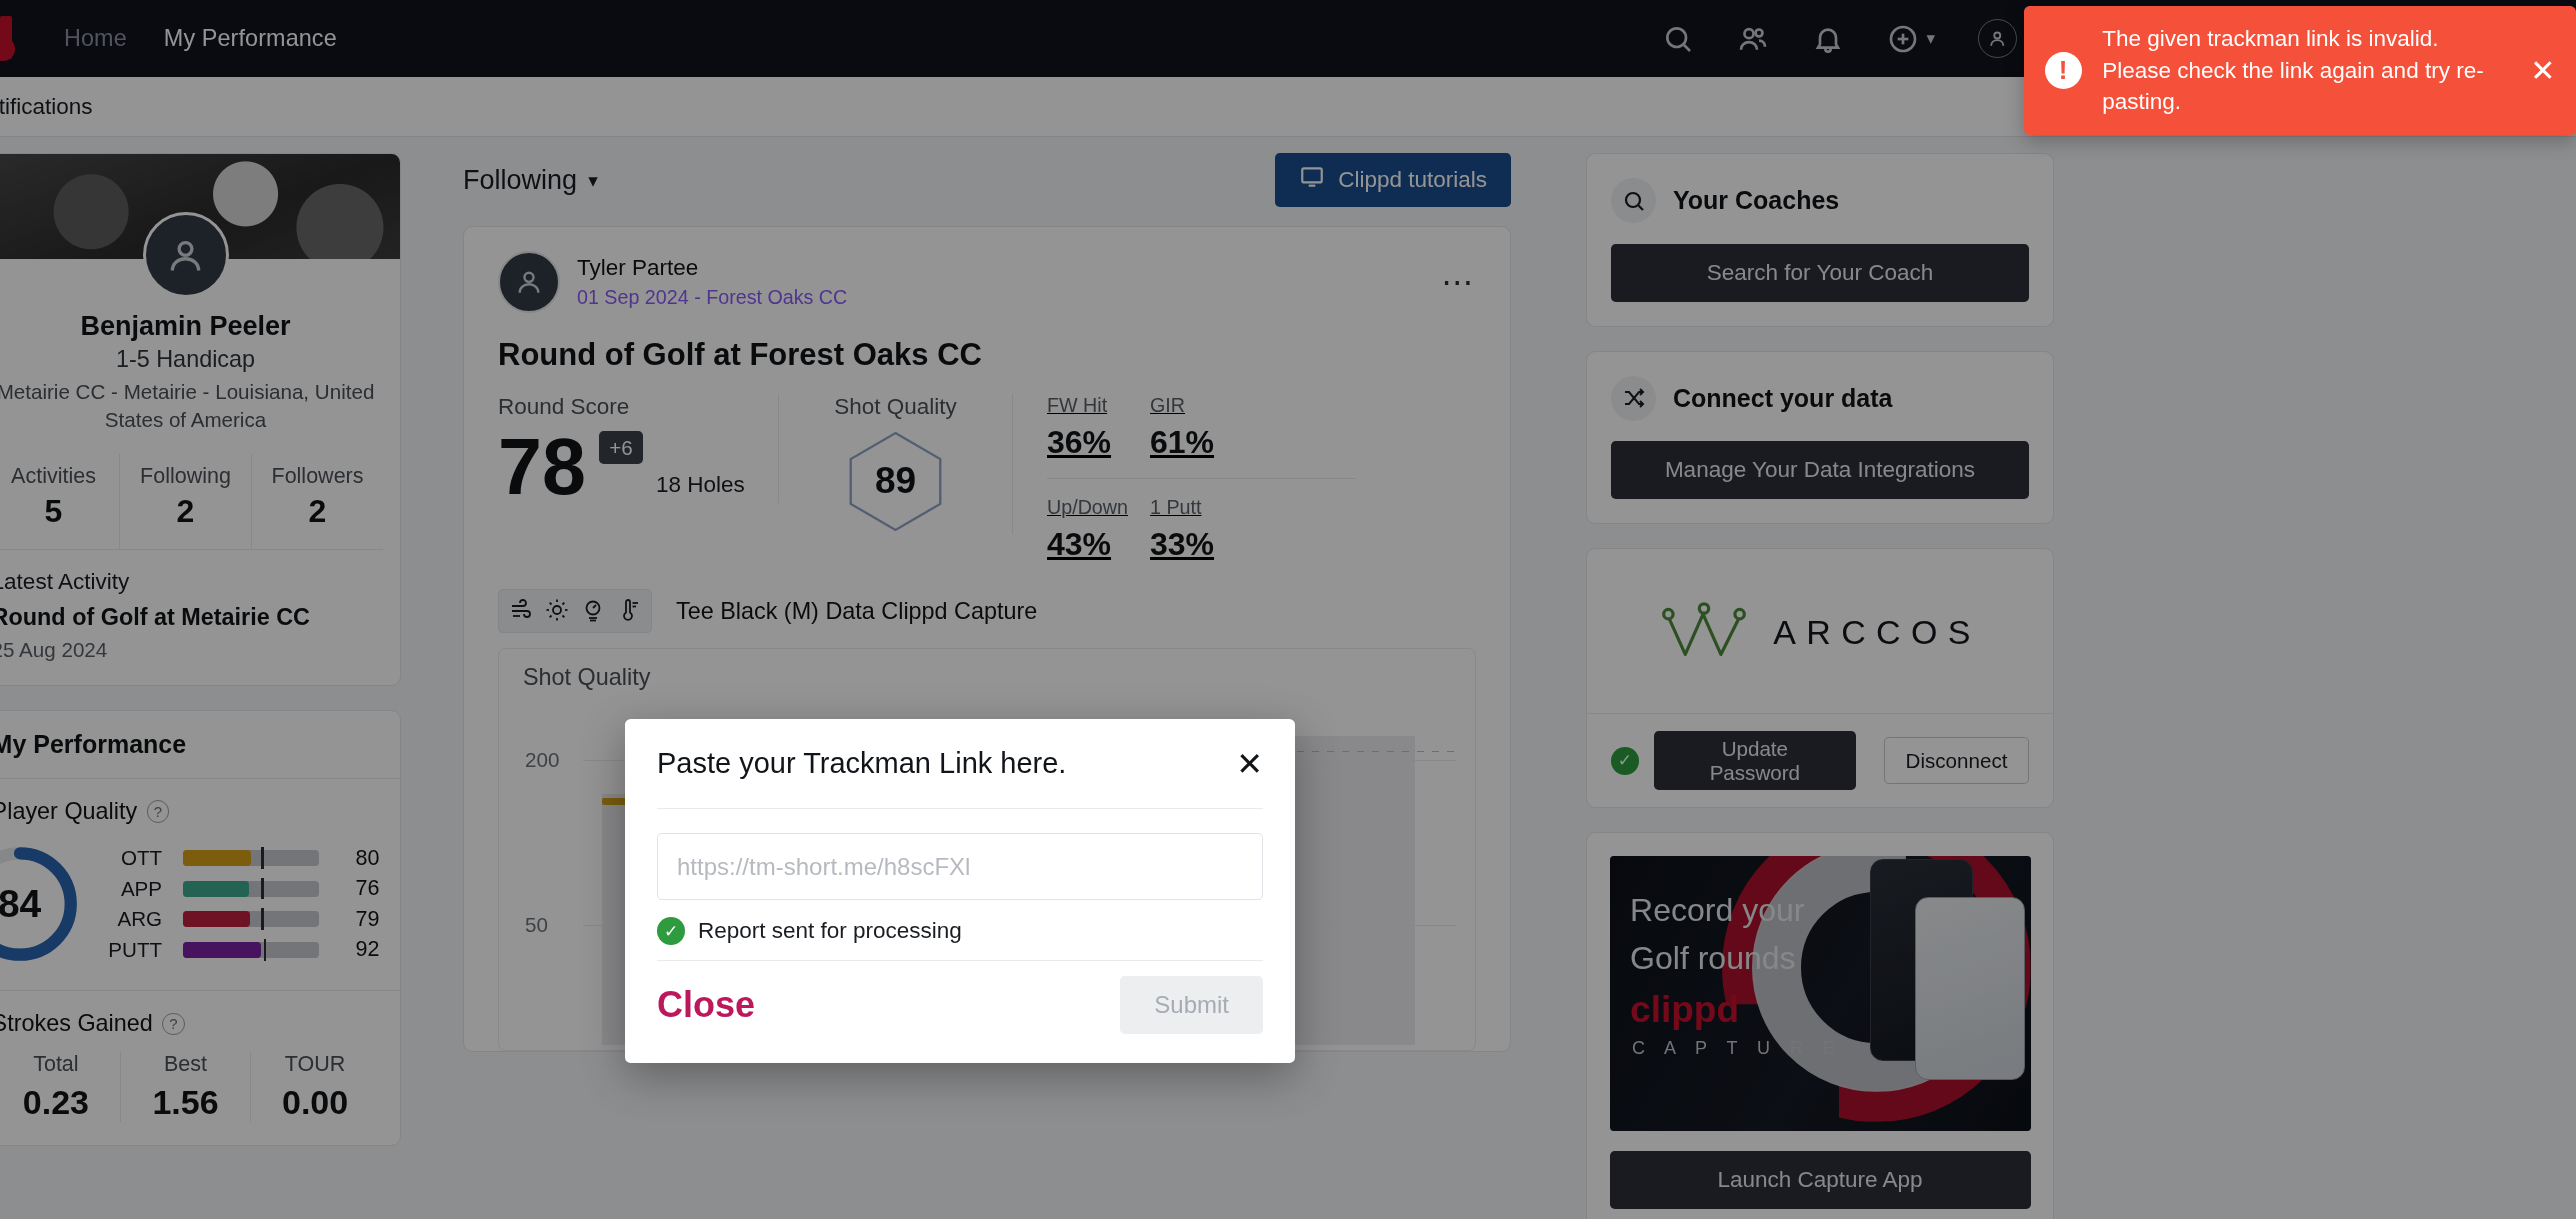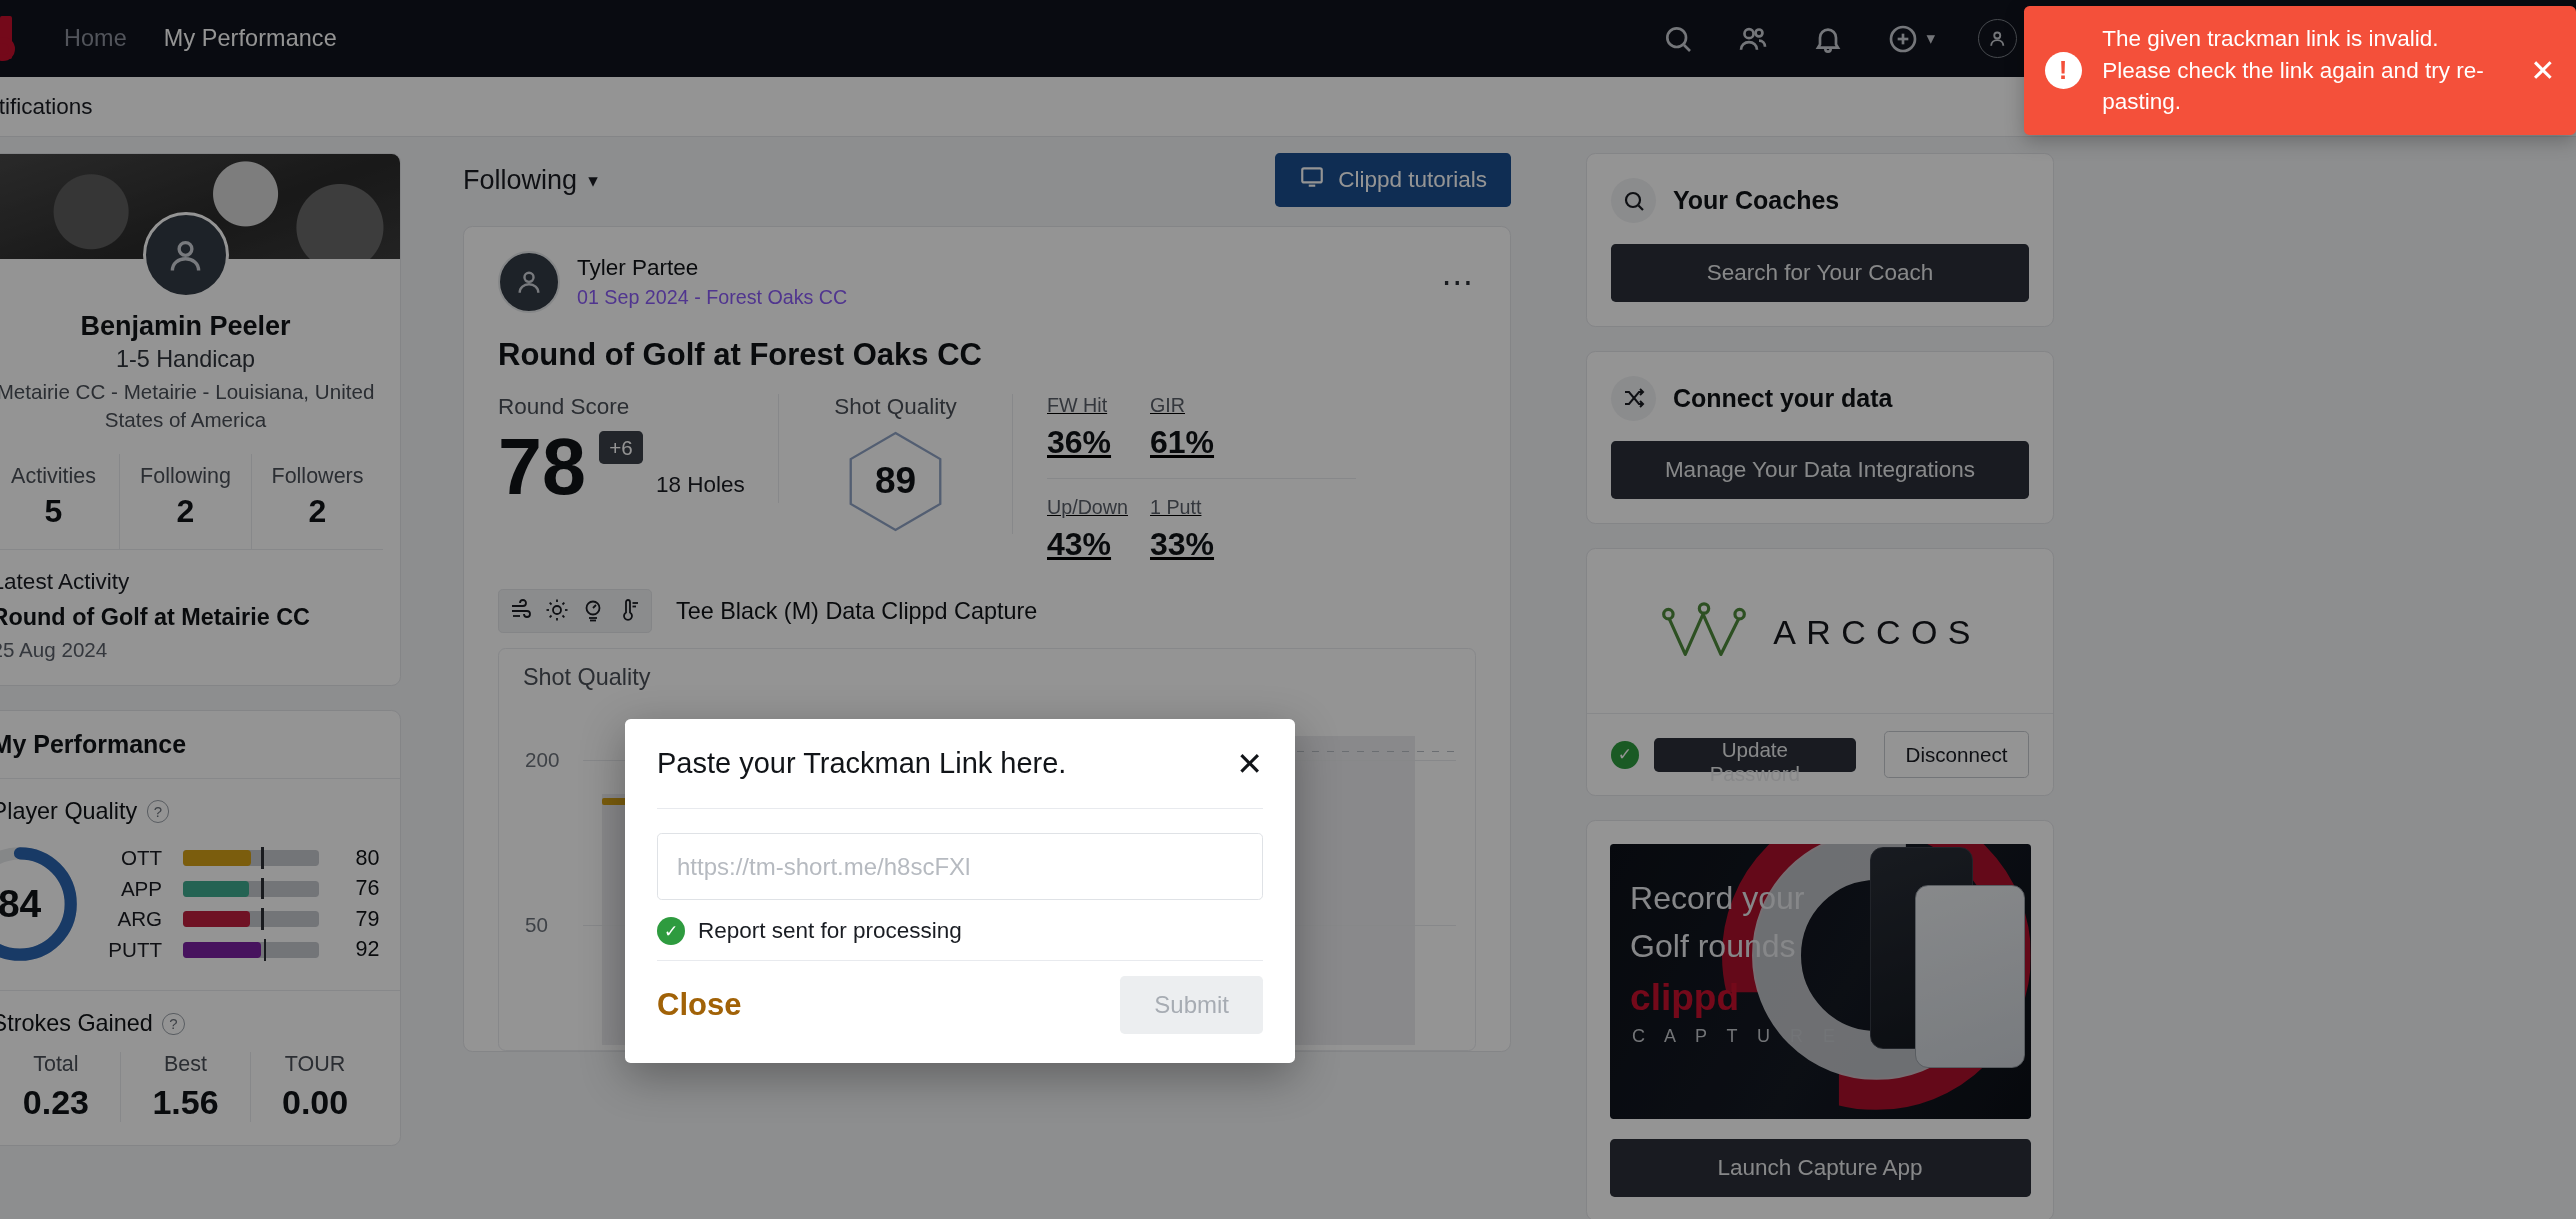--- a/index.html
+++ b/index.html
@@ -222,21 +222,21 @@
   .arccos-foot {
     border-top:0.9px solid #e8eaee; display:flex; align-items:center;
     padding:17px 24px; gap:15px;
   }
   .check-green {
     width:28px;height:28px;border-radius:50%;background:#2e9b3f;
     display:flex;align-items:center;justify-content:center;color:#fff;font-size:17px;
   }
   .btn-sm-dark {
     margin-left:auto; background:#2b3039; color:#e9eaec; border:none;
-    border-radius:4.7px; height:34px; padding:0 20.6px; font-size:20.6px; cursor:pointer;
+    border-radius:4.7px; height:59px; padding:0 20.6px; font-size:20.6px; cursor:pointer;
     font-family:"Liberation Sans", sans-serif;
   }
   .btn-sm-out {
     background:#fff; color:#1a1d23; border:0.9px solid #c7cacf; border-radius:4.7px;
     height:47px; padding:0 20.6px; font-size:20.6px; margin-left:13px; cursor:pointer;
     font-family:"Liberation Sans", sans-serif;
   }
   .promo { background:#fff; border:0.9px solid #e3e5e9; border-radius:9.4px; padding:22.5px; }
   .promo-img {
     position:relative; height:275px; border-radius:3.7px; overflow:hidden;
@@ -291,21 +291,21 @@
   .m-input {
     width:100%; height:67px; border:0.9px solid #dfe2e6; border-radius:4.7px;
     padding:0 19px; font-size:24px; color:#111418; background:#fff;
     font-family:"Liberation Sans", sans-serif;
   }
   .m-input::placeholder { color:#b6bac0; }
   .m-status { display:flex; align-items:center; gap:13px; padding:17px 0 15px; border-bottom:0.9px solid #e8eaee; }
   .m-status-txt { font-size:22.5px; color:#1a1d23; }
   .m-foot { display:flex; align-items:center; height:88px; }
   .m-close {
-    font-size:31px; font-weight:bold; color:#a16207; background:none;
+    font-size:36px; font-weight:bold; color:#be185d; background:none;
     border:none; cursor:pointer; font-family:"Liberation Sans", sans-serif;text-align:center;
   }
   .m-submit {
     margin-left:auto; background:#eceef0; color:#a7acb3; border:none;
     border-radius:4.7px; height:58px; padding:0 34px; font-size:24px; cursor:default;
     font-family:"Liberation Sans", sans-serif;
   }
 
   
   .toast {

